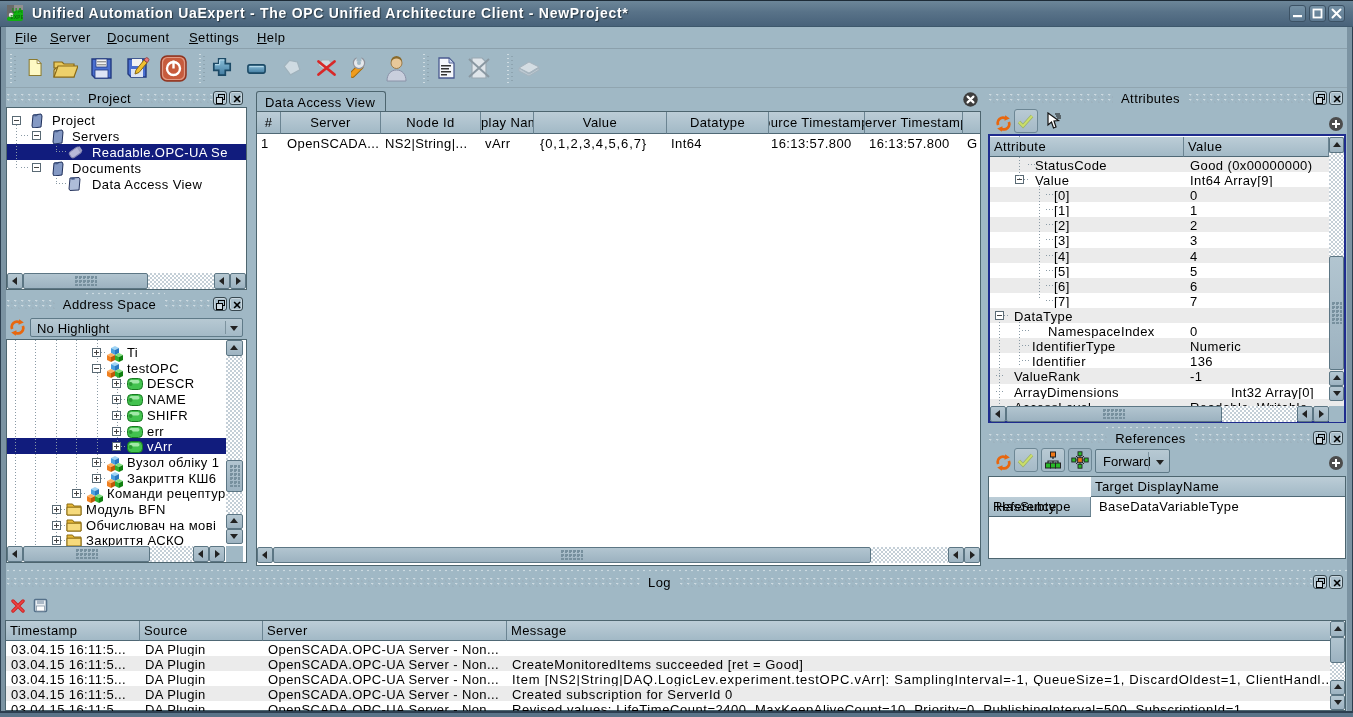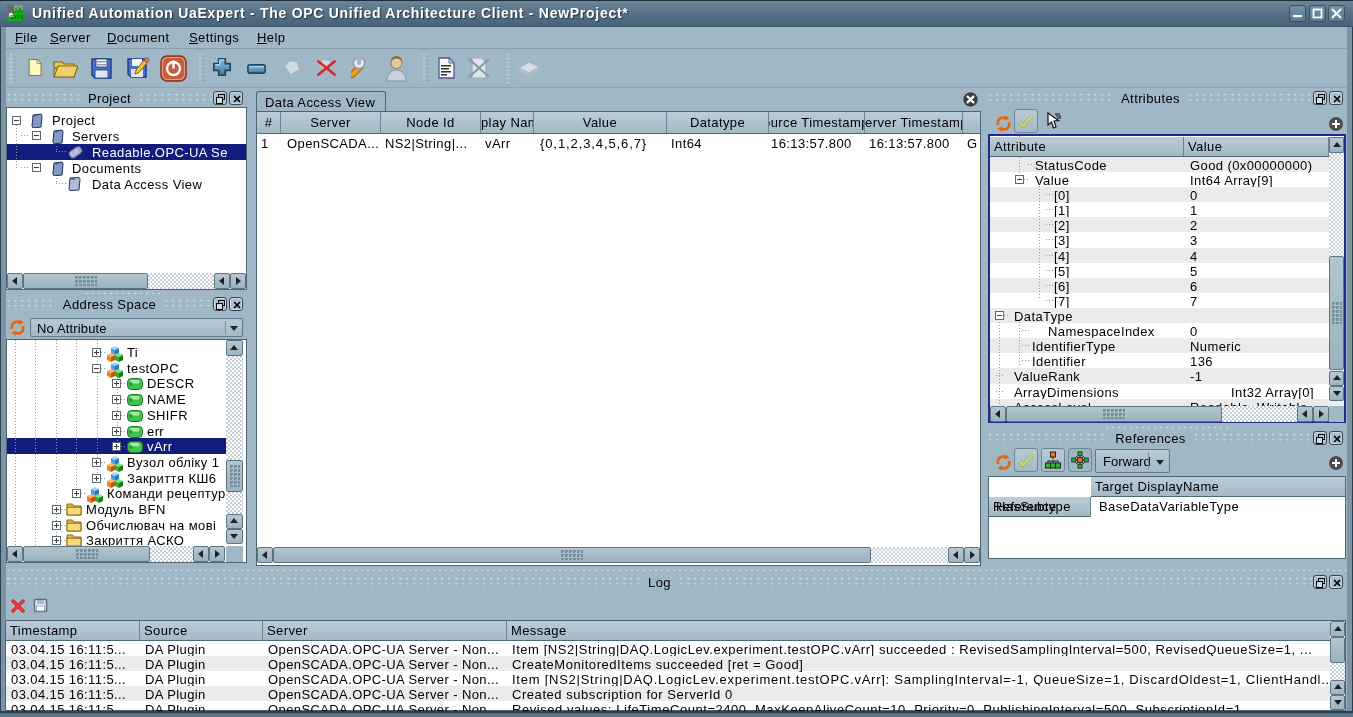--- a/index.html
+++ b/index.html
@@ -250,21 +250,21 @@
 <div class="abs docktitle" style="left:6px;top:297px;width:241px;">
  <div class="hatch"></div>
     <div class="dtext">Address Space</div>
     <div class="hatch"></div>
  <div class="fxbtns">
       <div class="fx fxf"></div>
       <div class="fx fxx"></div>
     </div>
 </div>
 <div class="combo" style="left:30px;top:318px;width:213px;height:19px;">
- <span style="position:absolute;left:6px;top:2px;">No Attribute</span>
+ <span style="position:absolute;left:6px;top:2px;">No Highlight</span>
  <span class="cdiv" style="right:16px;"></span>
     <span class="carr" style="right:4px;top:7px;"></span>
 </div>
 <svg class="abs" style="left:9px;top:319px;" width="17" height="17" viewBox="0 0 17 17">
  <g stroke="#e8670e" stroke-width="2.7" fill="none">
       <path d="M3.2 10 A5.3 5.3 0 0 1 10.5 3.2"></path>
       <path d="M13.8 7 A5.3 5.3 0 0 1 6.5 13.8"></path>
     </g>
     <polygon points="10.2,0.2 14.8,3.6 9.5,5.8" fill="#e8670e"></polygon>
     <polygon points="6.8,16.8 2.2,13.4 7.5,11.2" fill="#e8670e"></polygon>
@@ -705,21 +705,20 @@
 <div class="th" style="left:263px;top:621px;width:244px;height:20px;">
     <span>Server</span>
   </div>
 <div class="th" style="left:507px;top:621px;width:823px;height:20px;border-right:none;">
     <span>Message</span>
   </div>
 <div class="abs" style="left:6px;top:641px;width:1324px;height:70px;overflow:hidden;">
 <div class="row" style="left:5px;top:1px;">03.04.15 16:11:5...</div>
 <div class="row" style="left:139px;top:1px;">DA Plugin</div>
 <div class="row" style="left:262px;top:1px;">OpenSCADA.OPC-UA Server - Non...</div>
-<div class="row" style="left:506px;top:1px;letter-spacing:0.55px;">Item [NS2|String|DAQ.LogicLev.experiment.testOPC.vArr] succeeded : RevisedSamplingInterval=500, RevisedQueueSize=1, ...</div>
 <div class="abs altrow" style="left:0;top:15px;width:1324px;height:15px;"></div>
 <div class="row" style="left:5px;top:16px;">03.04.15 16:11:5...</div>
 <div class="row" style="left:139px;top:16px;">DA Plugin</div>
 <div class="row" style="left:262px;top:16px;">OpenSCADA.OPC-UA Server - Non...</div>
 <div class="row" style="left:506px;top:16px;letter-spacing:0.55px;">CreateMonitoredItems succeeded [ret = Good]</div>
 <div class="row" style="left:5px;top:31px;">03.04.15 16:11:5...</div>
 <div class="row" style="left:139px;top:31px;">DA Plugin</div>
 <div class="row" style="left:262px;top:31px;">OpenSCADA.OPC-UA Server - Non...</div>
 <div class="row" style="left:506px;top:31px;letter-spacing:0.75px;">Item [NS2|String|DAQ.LogicLev.experiment.testOPC.vArr]: SamplingInterval=-1, QueueSize=1, DiscardOldest=1, ClientHandl...</div>
 <div class="abs altrow" style="left:0;top:45px;width:1324px;height:15px;"></div>

